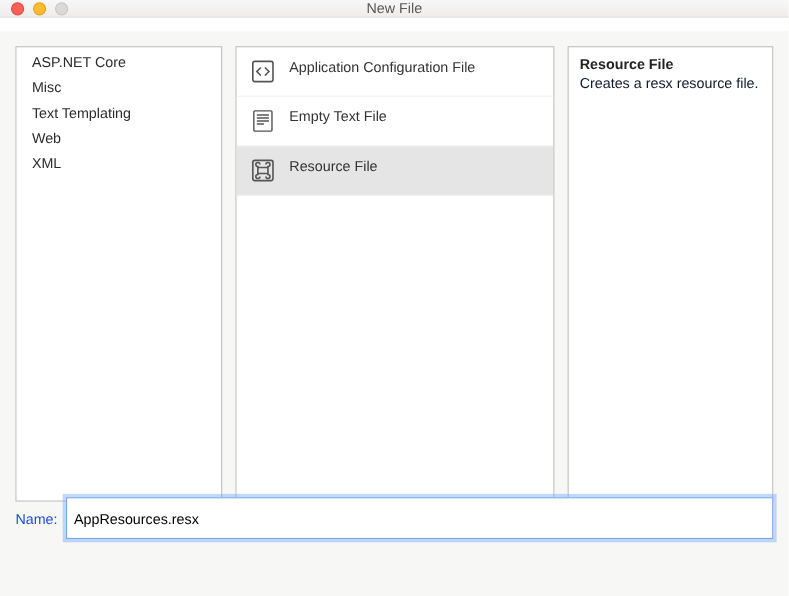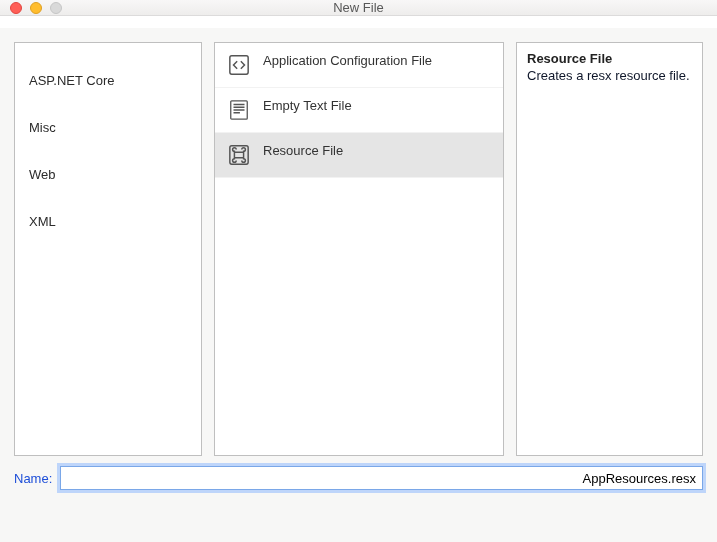--- a/index.html
+++ b/index.html
@@ -65,21 +65,20 @@
   .panel.tmpl { flex: 0 0 290px; }
   .panel.desc { flex: 1; }
   .cat-list {
     padding-top: 2px;
   }
   .cat-item {
     padding: 4px 10px 4px 14px;
     font-size: 13px;
     color: #2b2b2b;
     cursor: default;
-    margin-top: 24px;
   }
   .cat-item.selected {
     background: #dcdcdc;
   }
   .tmpl-list {}
   .tmpl-item {
     display: flex;
     gap: 12px;
     padding: 10px 12px;
     border-bottom: 1px solid #f2f2f2;
@@ -102,29 +101,28 @@
     position: absolute;
     left: 14px; right: 14px;
     bottom: 52px;
     display: flex;
     align-items: center;
     gap: 8px;
   }
   .name-label { font-size: 13px; color: #1d4ed8; }
   .name-input {
     flex: 1;
-    height: 24px;
+    height: 38px;
     border: 1px solid #bfbfbf;
     outline: none;
     padding: 2px 6px;
     font-size: 13px;
     background: #fff;
     box-shadow: 0 0 0 3px rgba(120,170,255,0.45);
     border-color: #7aa7e8;
-    text-align: right;
   }
   .button-row {
     position: absolute;
     right: 14px;
     bottom: 14px;
     display: flex;
     gap: 10px;
   }
   .btn {
     min-width: 74px;
@@ -151,20 +149,21 @@
 </div>
 
 <div class="content">
 
   <div class="panels">
 
     <div class="panel cat">
       <div class="cat-list">
         <div class="cat-item">ASP.NET Core</div>
         <div class="cat-item">Misc</div>
+        <div class="cat-item">Text Templating</div>
         <div class="cat-item">Web</div>
         <div class="cat-item">XML</div>
       </div>
     </div>
 
     <div class="panel tmpl">
       <div class="tmpl-list">
 
         <div class="tmpl-item">
           <span class="tmpl-icon">

